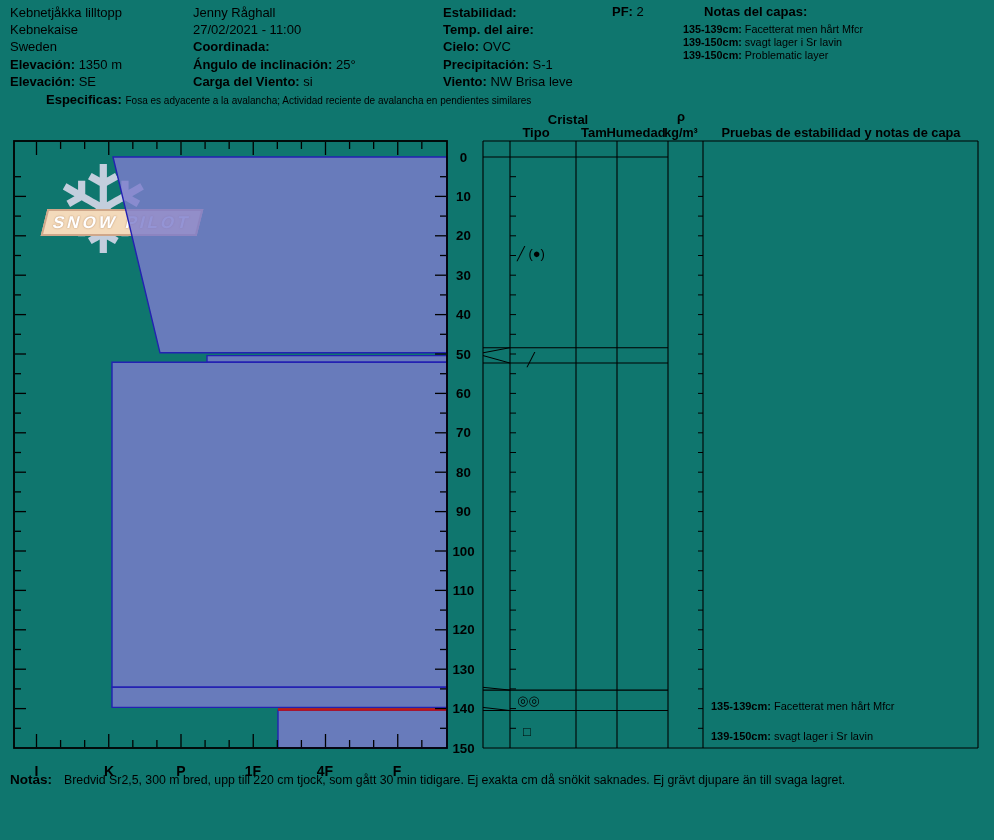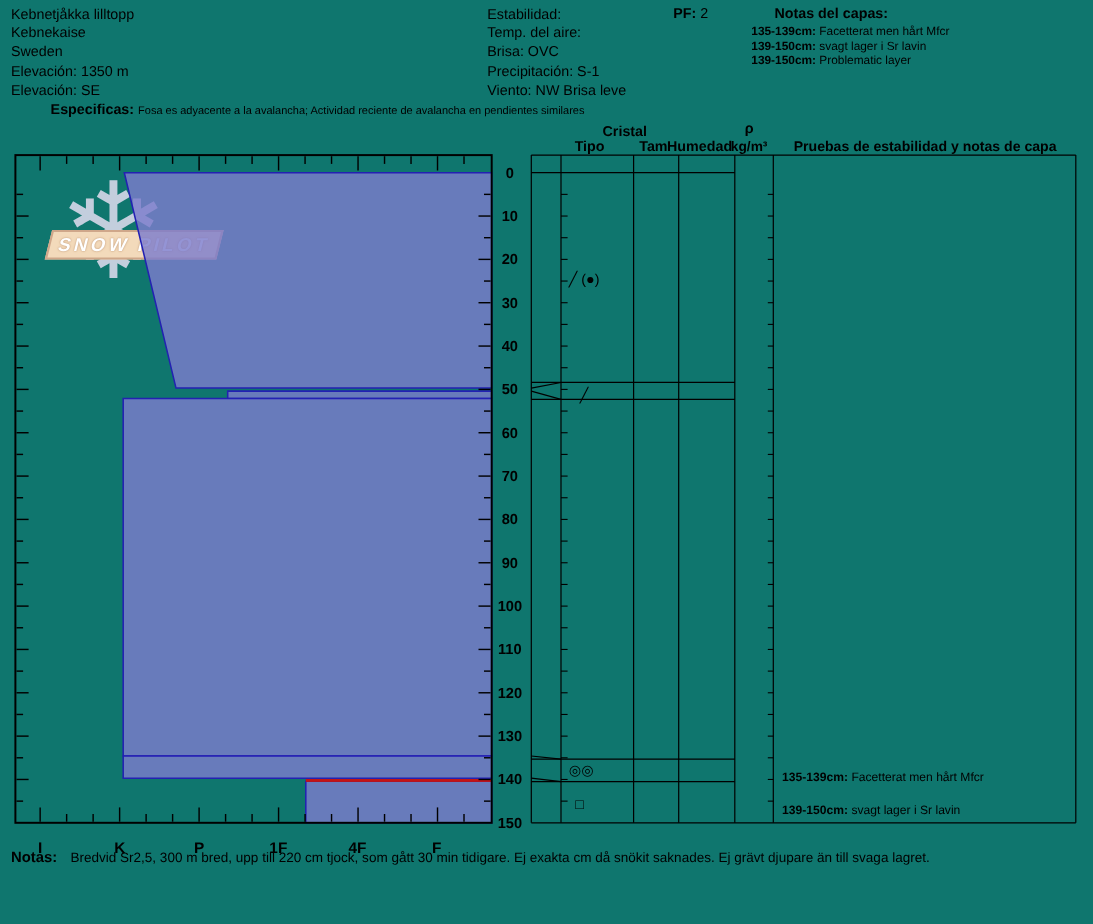--- a/index.html
+++ b/index.html
@@ -1,19 +1,19 @@
 <!DOCTYPE html>
 <html><head>
 <meta charset="utf-8">
 <style>
   html,body{margin:0;padding:0;background:#fff;}
   .page{position:relative;width:994px;height:840px;background:#0f766e;
         font-family:"Liberation Sans","DejaVu Sans",sans-serif;color:#000;overflow:hidden;}
   .hblock{position:absolute;font-size:13px;line-height:17.2px;white-space:nowrap;}
-  .hblock b{font-weight:normal;}
+  .hblock b{font-weight:bold;}
   .hline{height:17.2px;}
   .pf-block{position:absolute;left:612px;top:4px;font-size:13px;white-space:nowrap;}
   .capas-title{position:absolute;left:704px;top:4px;font-size:13px;font-weight:bold;white-space:nowrap;}
   .capas-items{position:absolute;left:683px;top:23px;font-size:10.8px;line-height:12.9px;white-space:nowrap;}
   .capas-items b{font-weight:bold;}
   .especificas{position:absolute;left:10px;top:92px;font-size:13px;white-space:nowrap;}
   .especificas b{font-weight:bold;padding-left:36px;}
   .especificas span{font-size:10px;}
   .logo-flake{position:absolute;left:52px;top:150px;font-size:122px;line-height:1;
               color:#c3cedd;user-select:none;}
@@ -29,24 +29,31 @@
 
 <div class="page">
 
   <div class="hblock" style="left:10px;top:4px">
       <div class="hline">Kebnetjåkka lilltopp</div>
       <div class="hline">Kebnekaise</div>
       <div class="hline">Sweden</div>
       <div class="hline"><b>Elevación:</b> 1350 m</div>
       <div class="hline"><b>Elevación:</b> SE</div>
     </div>
+  <div class="hblock" style="left:193px;top:4px">
+      <div class="hline">Jenny Råghall</div>
+      <div class="hline">27/02/2021 - 11:00</div>
+      <div class="hline"><b>Coordinada:</b></div>
+      <div class="hline"><b>Ángulo de inclinación:</b> 25°</div>
+      <div class="hline"><b>Carga del Viento:</b> si</div>
+    </div>
   <div class="hblock" style="left:443px;top:4px">
       <div class="hline"><b>Estabilidad:</b></div>
       <div class="hline"><b>Temp. del aire:</b></div>
-      <div class="hline"><b>Brisa:</b> OVC</div>
+      <div class="hline"><b>Cielo:</b> OVC</div>
       <div class="hline"><b>Precipitación:</b> S-1</div>
       <div class="hline"><b>Viento:</b> NW Brisa leve</div>
     </div>
 
   <div class="pf-block">
     <b>PF:</b>
     <span>2</span>
   </div>
 
   <div class="capas-title">Notas del capas:</div>

